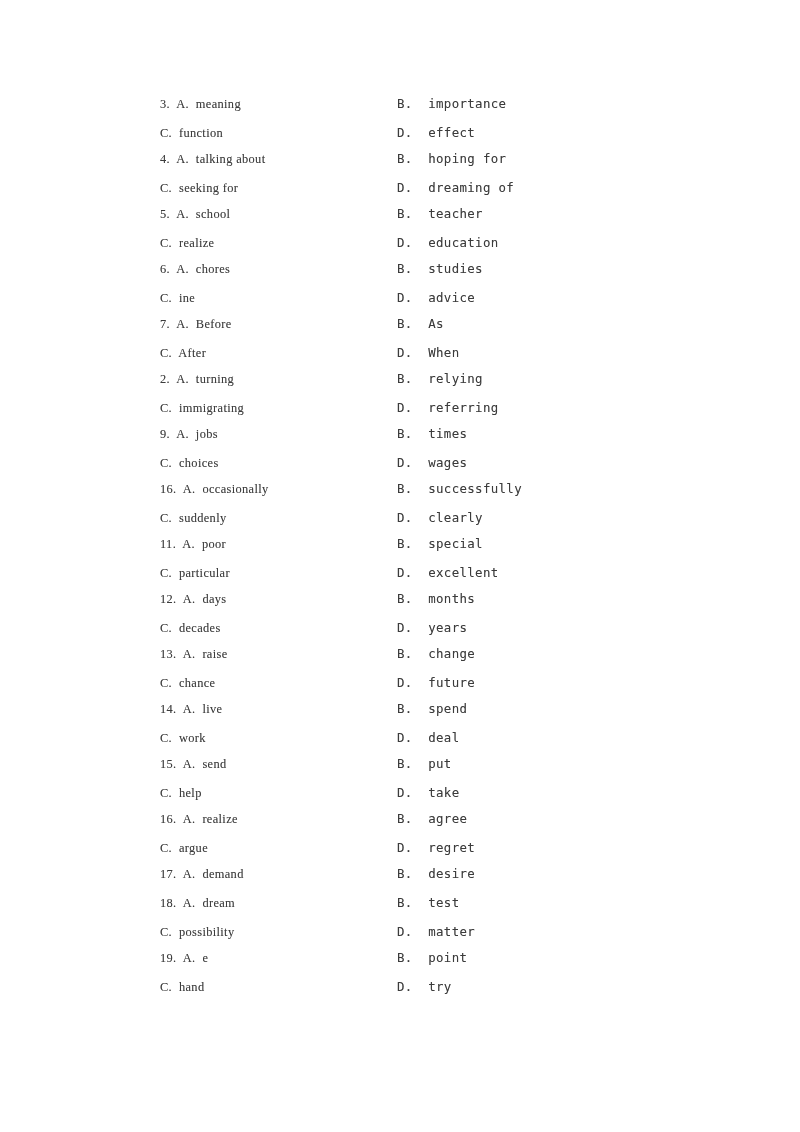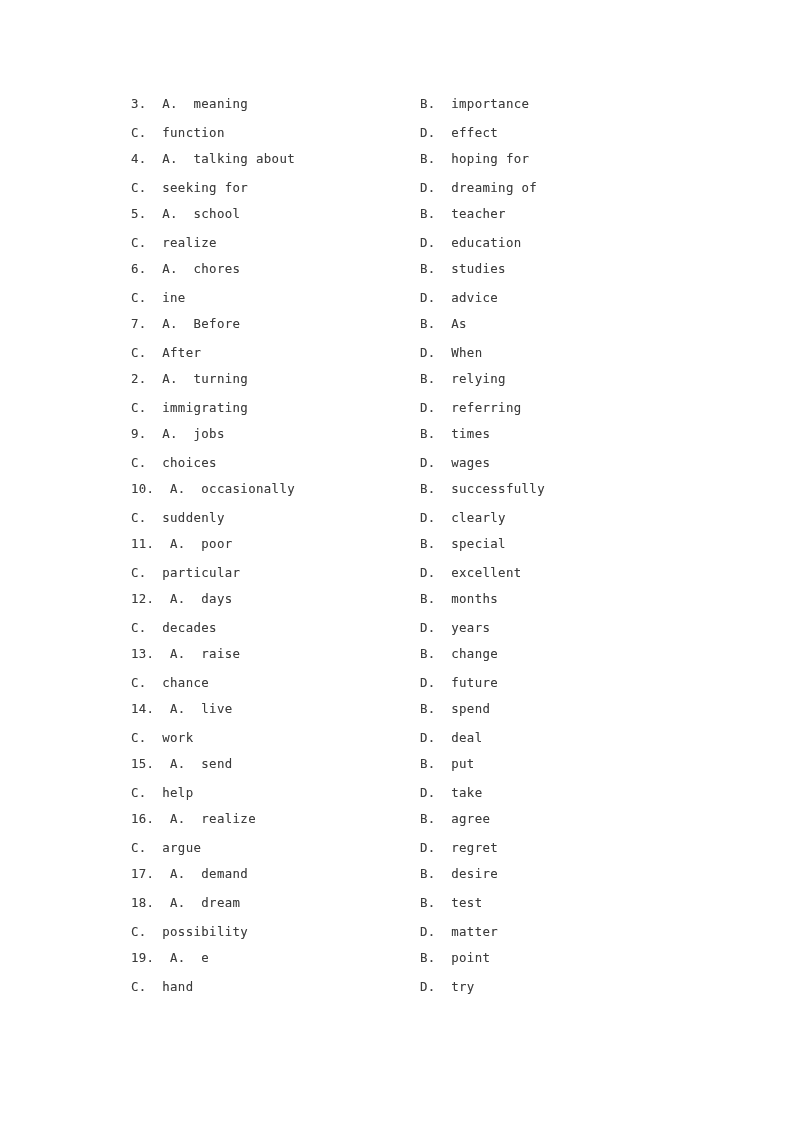--- a/index.html
+++ b/index.html
@@ -52,22 +52,22 @@
   .col-left,
   .col-right {
     position: absolute;
     top: 0;
     white-space: pre;
     font-size: 12.4px;
     line-height: 16px;
     letter-spacing: 0.35px;
     color: #3c3c3c;
   }
-  .col-left  { left: 131px; }
-  .col-right { left: 420px; }
+  .col-left  { left: 160px; font-family: Liberation Serif, serif; }
+  .col-right { left: 397px; }
 
   
   .col-left, .col-right {
     text-shadow: 0 0 0.5px rgba(60,60,60,0.35);
   }
 </style>
 </head>
 <body>
 
 <div id="page">
@@ -137,21 +137,21 @@
           <span class="col-left">9.  A.  jobs</span>
           <span class="col-right">B.  times</span>
         </div>
         <div class="opt-row row-cd">
           <span class="col-left">C.  choices</span>
           <span class="col-right">D.  wages</span>
         </div>
       </div>
       <div class="question-block">
         <div class="opt-row row-ab">
-          <span class="col-left">10.  A.  occasionally</span>
+          <span class="col-left">16.  A.  occasionally</span>
           <span class="col-right">B.  successfully</span>
         </div>
         <div class="opt-row row-cd">
           <span class="col-left">C.  suddenly</span>
           <span class="col-right">D.  clearly</span>
         </div>
       </div>
       <div class="question-block">
         <div class="opt-row row-ab">
           <span class="col-left">11.  A.  poor</span>

